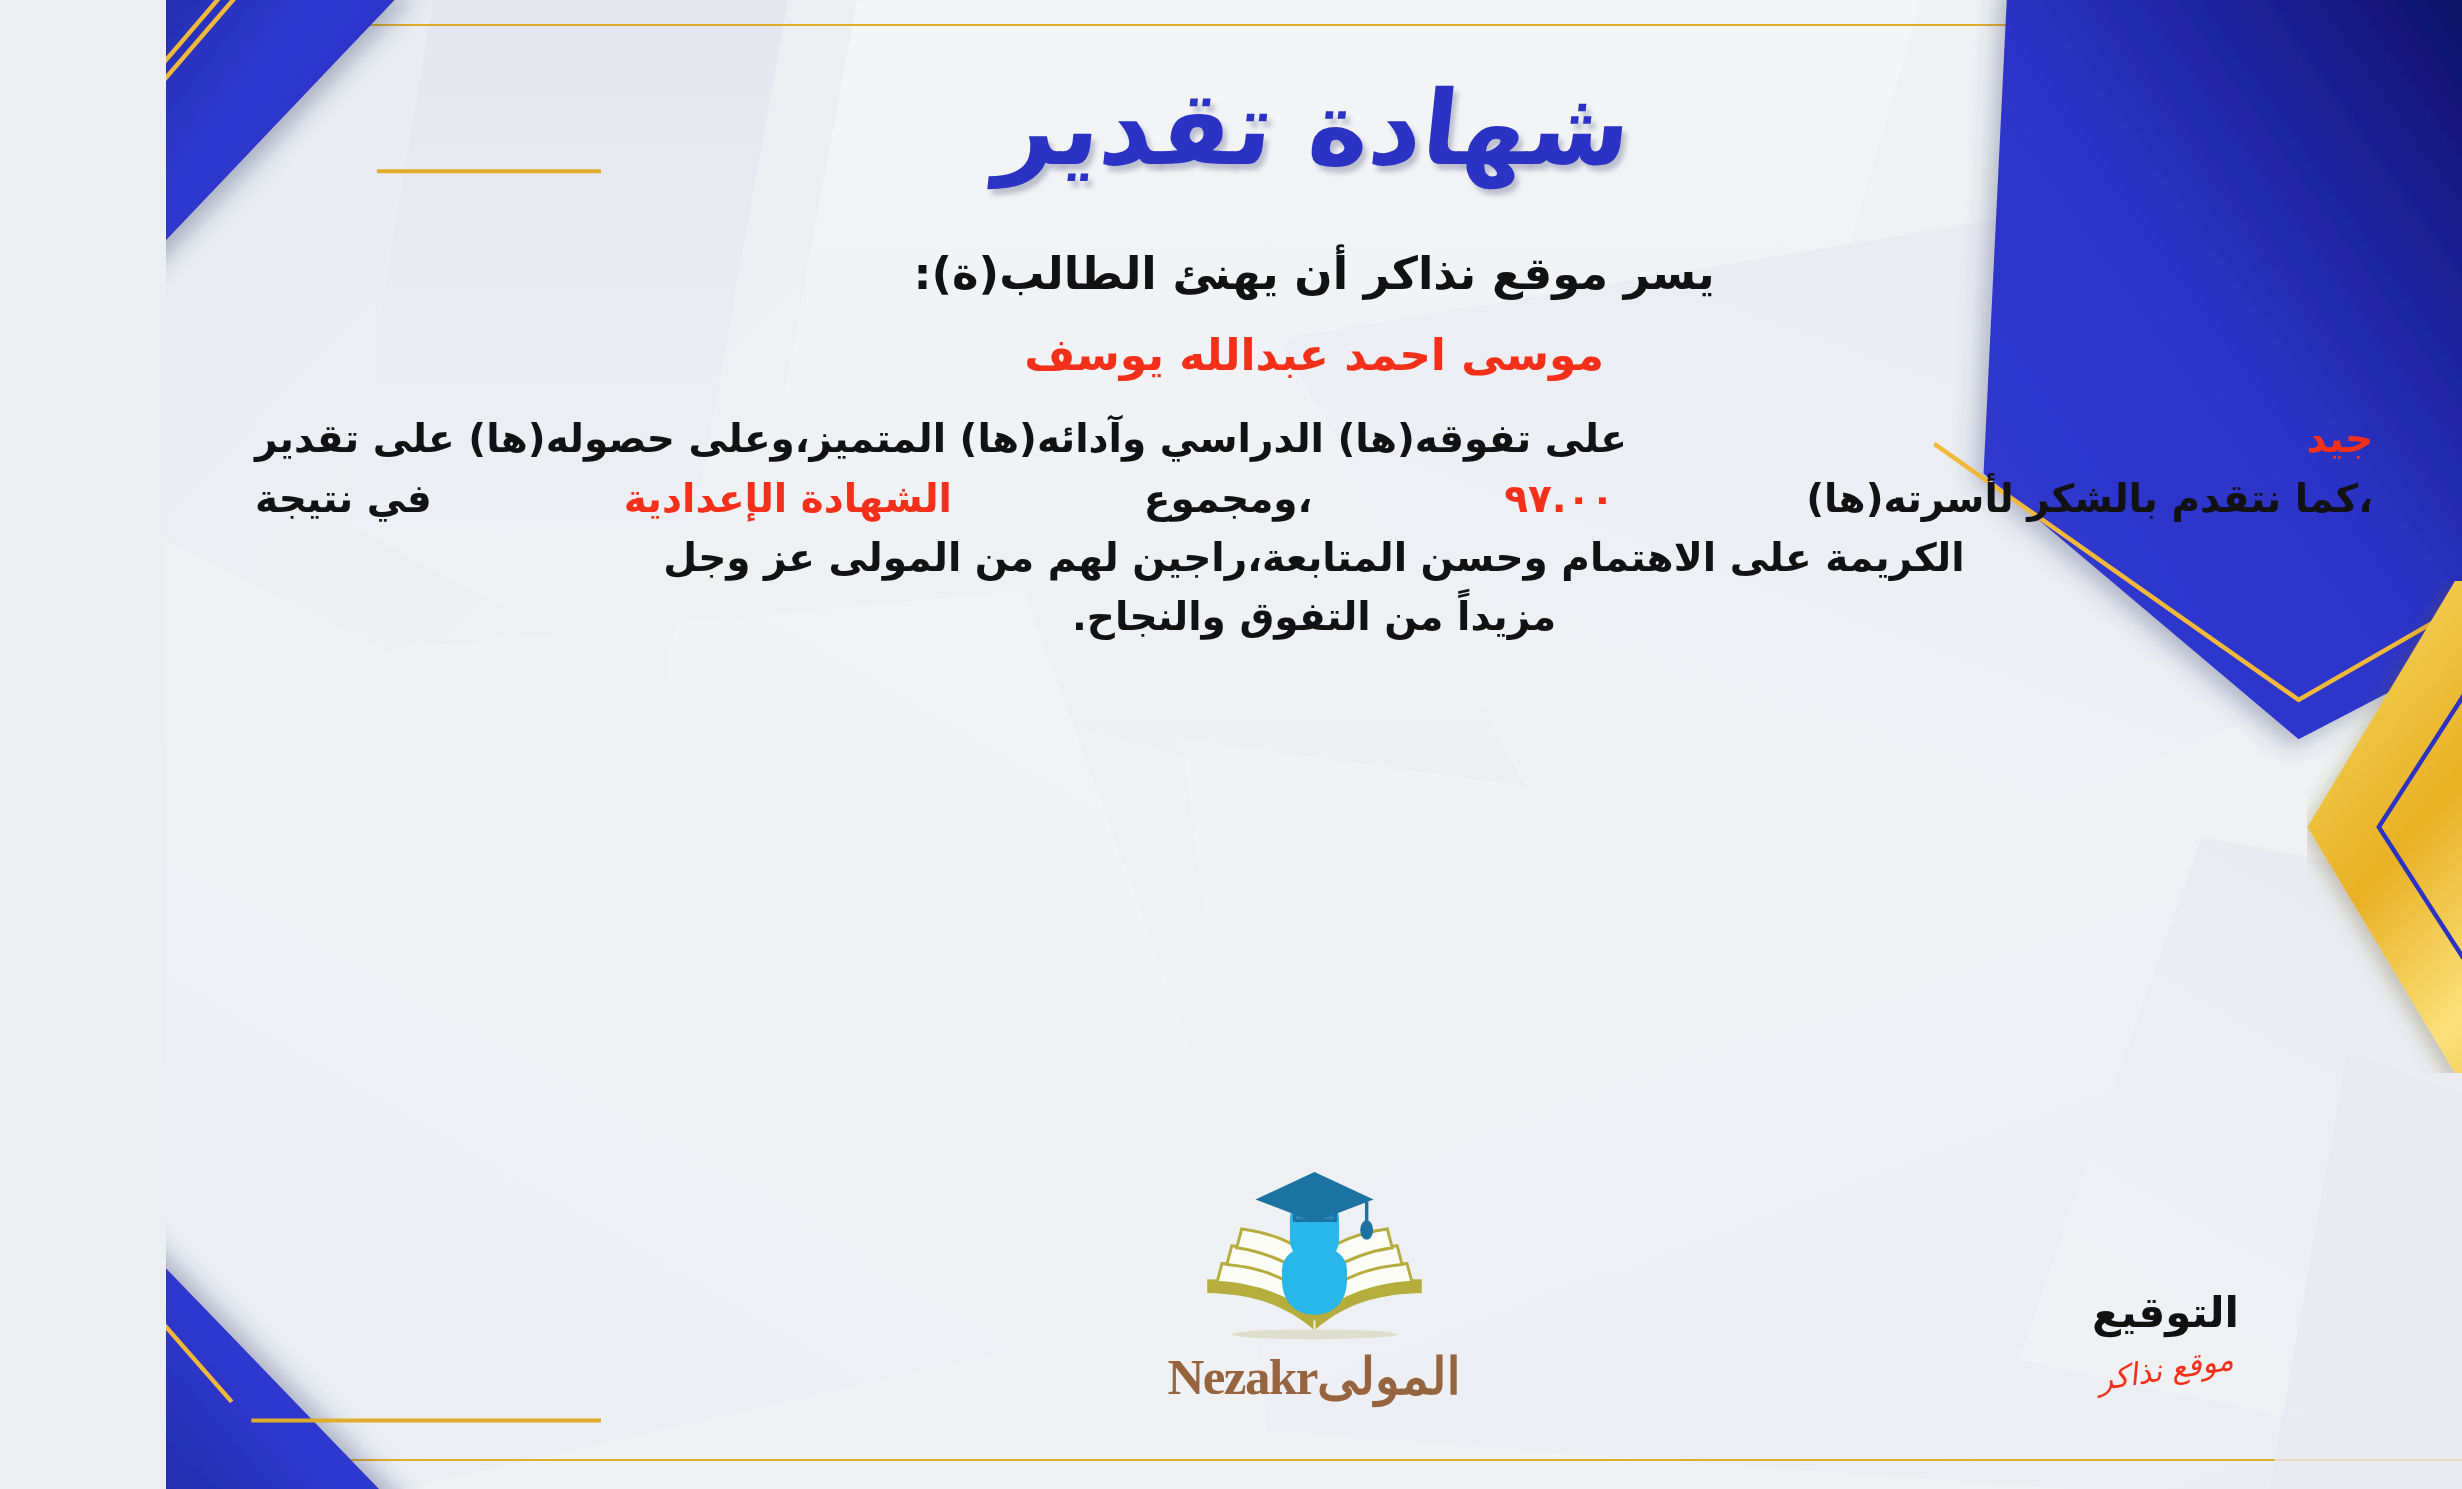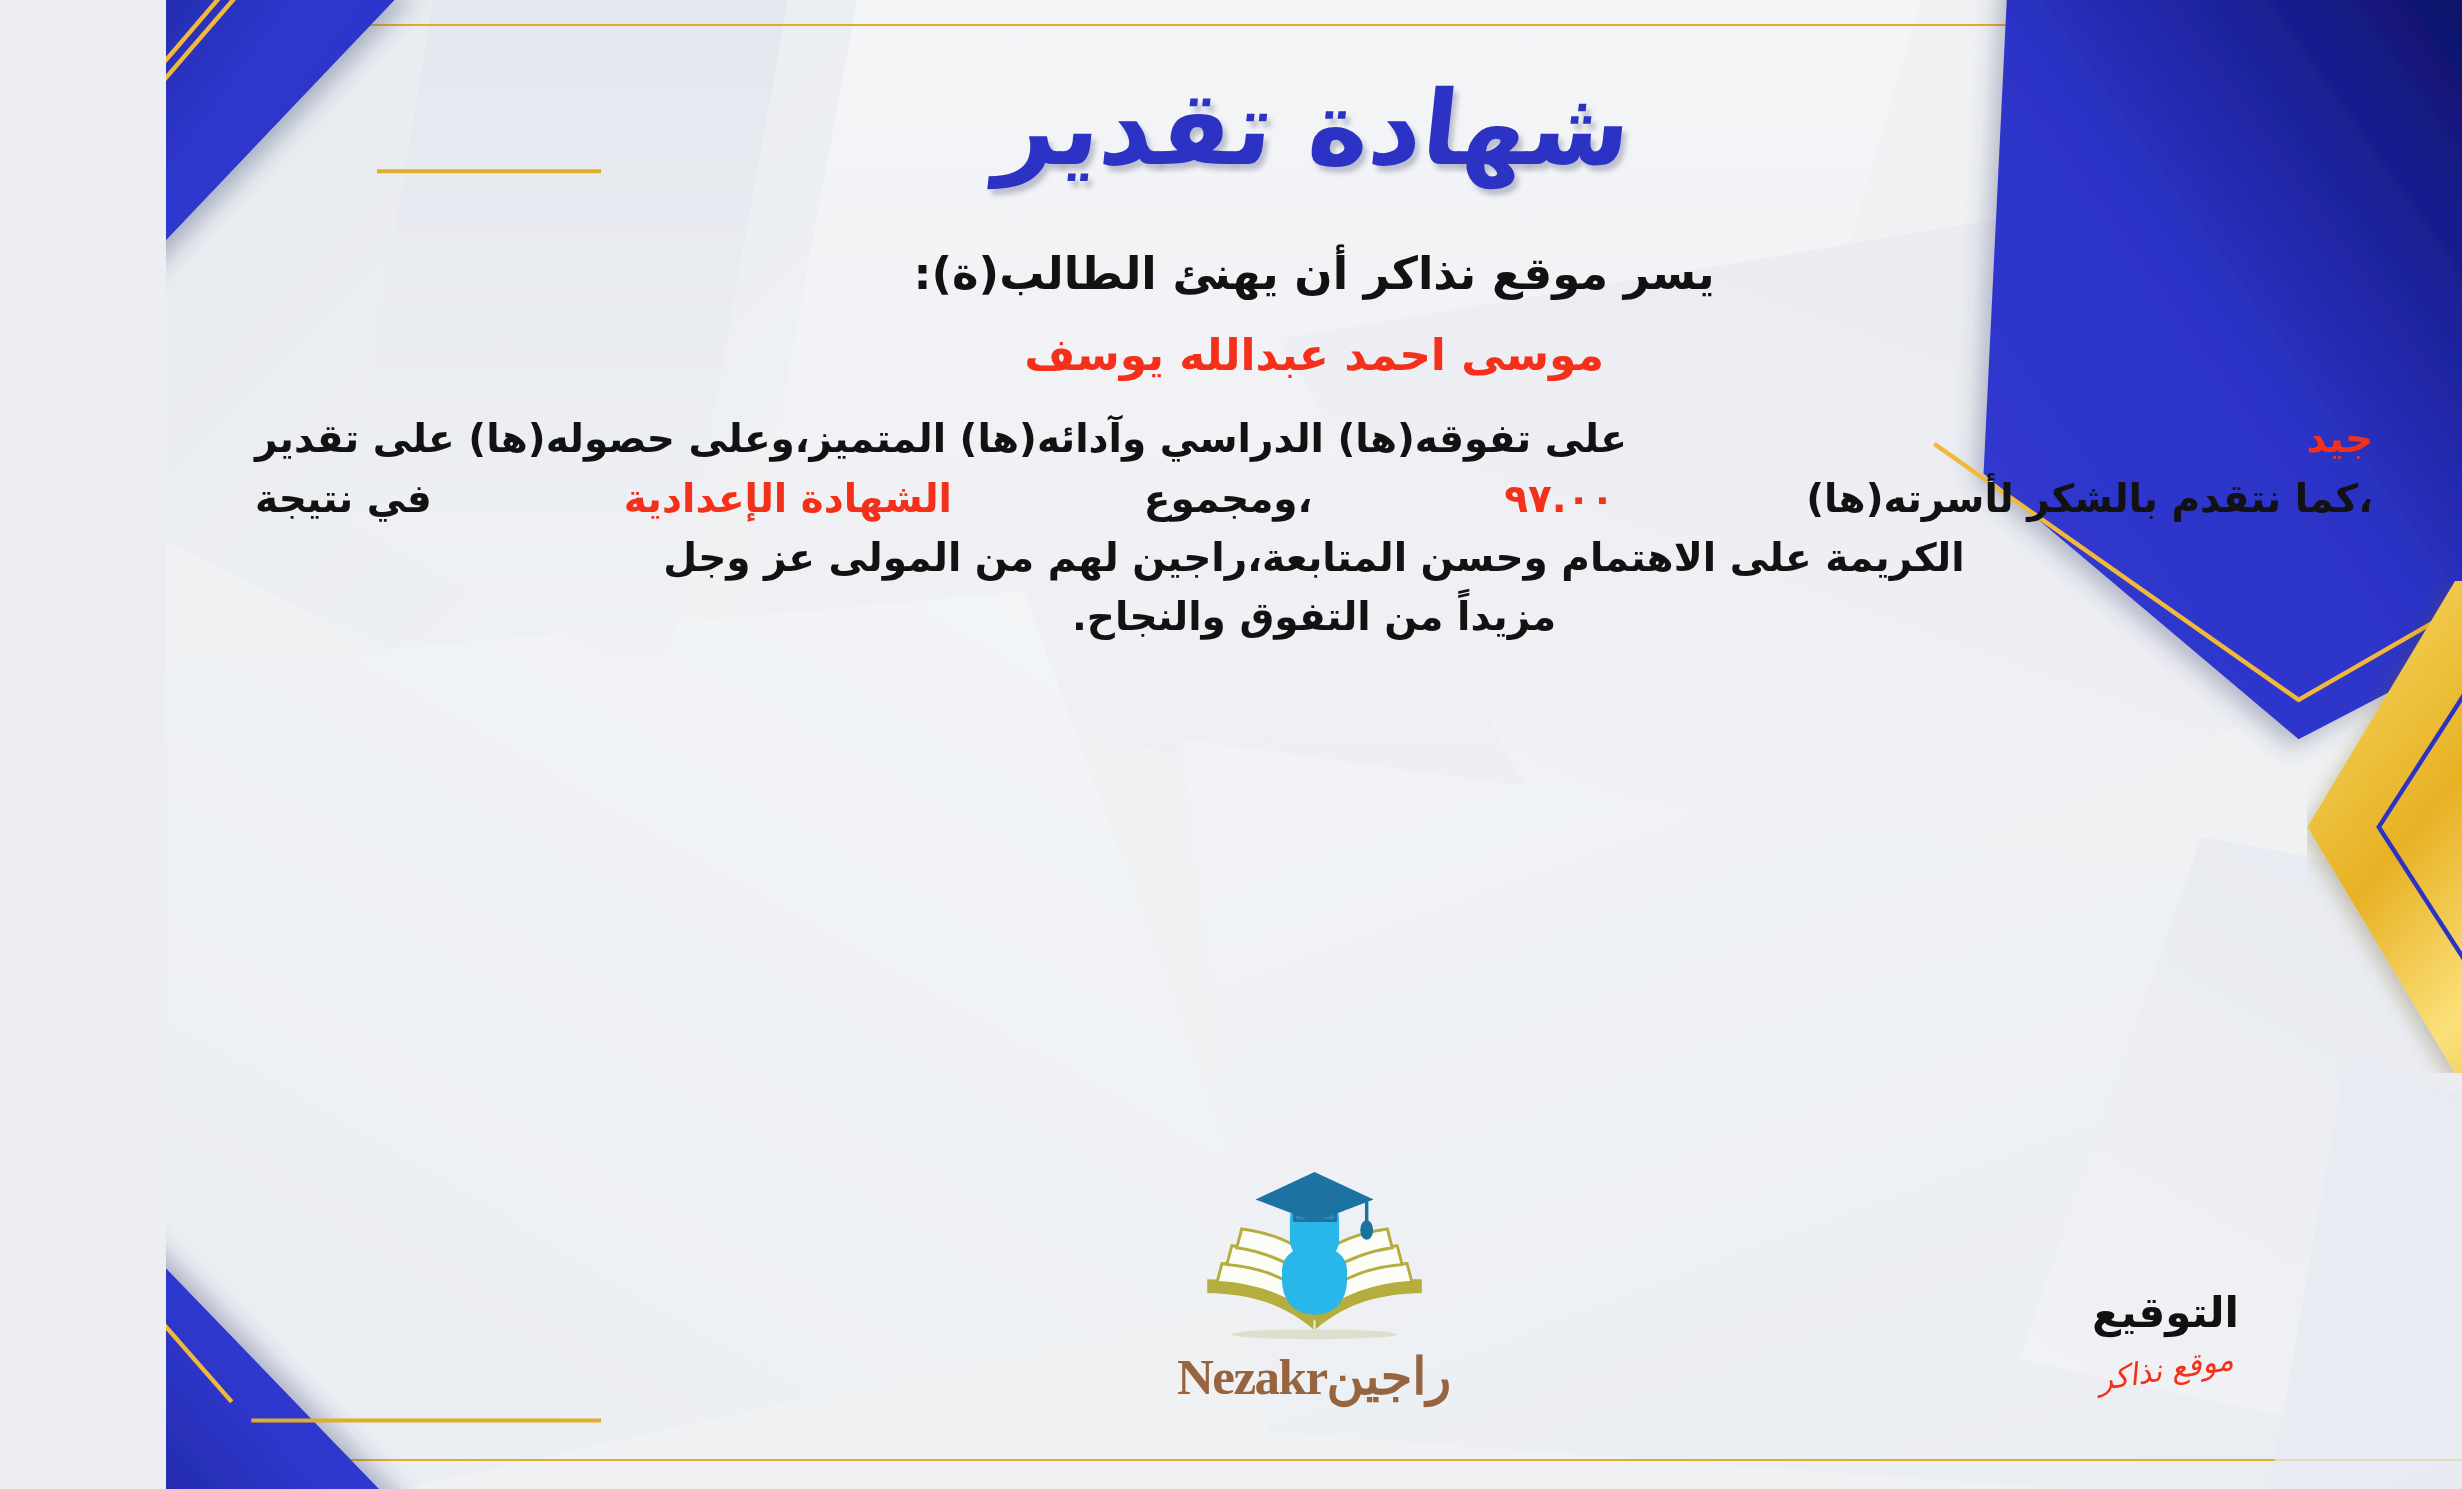--- a/index.html
+++ b/index.html
@@ -340,19 +340,19 @@
           <path d="M280 300 C236 300 214 268 214 230 L214 210 C214 180 242 160 280 160 C318 160 346 180 346 210 L346 230 C346 268 324 300 280 300 Z" fill="#29b6e8"></path>
           <path d="M230 108 C230 76 252 56 280 56 C308 56 330 76 330 108 L330 146 C330 176 308 196 280 196 C252 196 230 176 230 146 Z" fill="#29b6e8"></path>
           <rect x="236" y="70" width="90" height="42" rx="4" fill="#1c72a0"></rect>
           <rect x="242" y="76" width="78" height="30" rx="2" fill="#2e88b8"></rect>
           <polygon points="280 10 400 66 280 112 160 66" fill="#1c72a0"></polygon>
           <path d="M386 70 L386 112" stroke="#1c72a0" stroke-width="7" fill="none"></path>
           <ellipse cx="386" cy="128" rx="13" ry="20" fill="#1c72a0"></ellipse>
         </g>
       </svg>
       <div id="logo-wordmark">
-        <span>راجين</span><span class="latin">Nezakr</span>
+        <span>المولى</span><span class="latin">Nezakr</span>
       </div>
     </div>
   </div>
 
 </div>
 
 
 </body></html>

